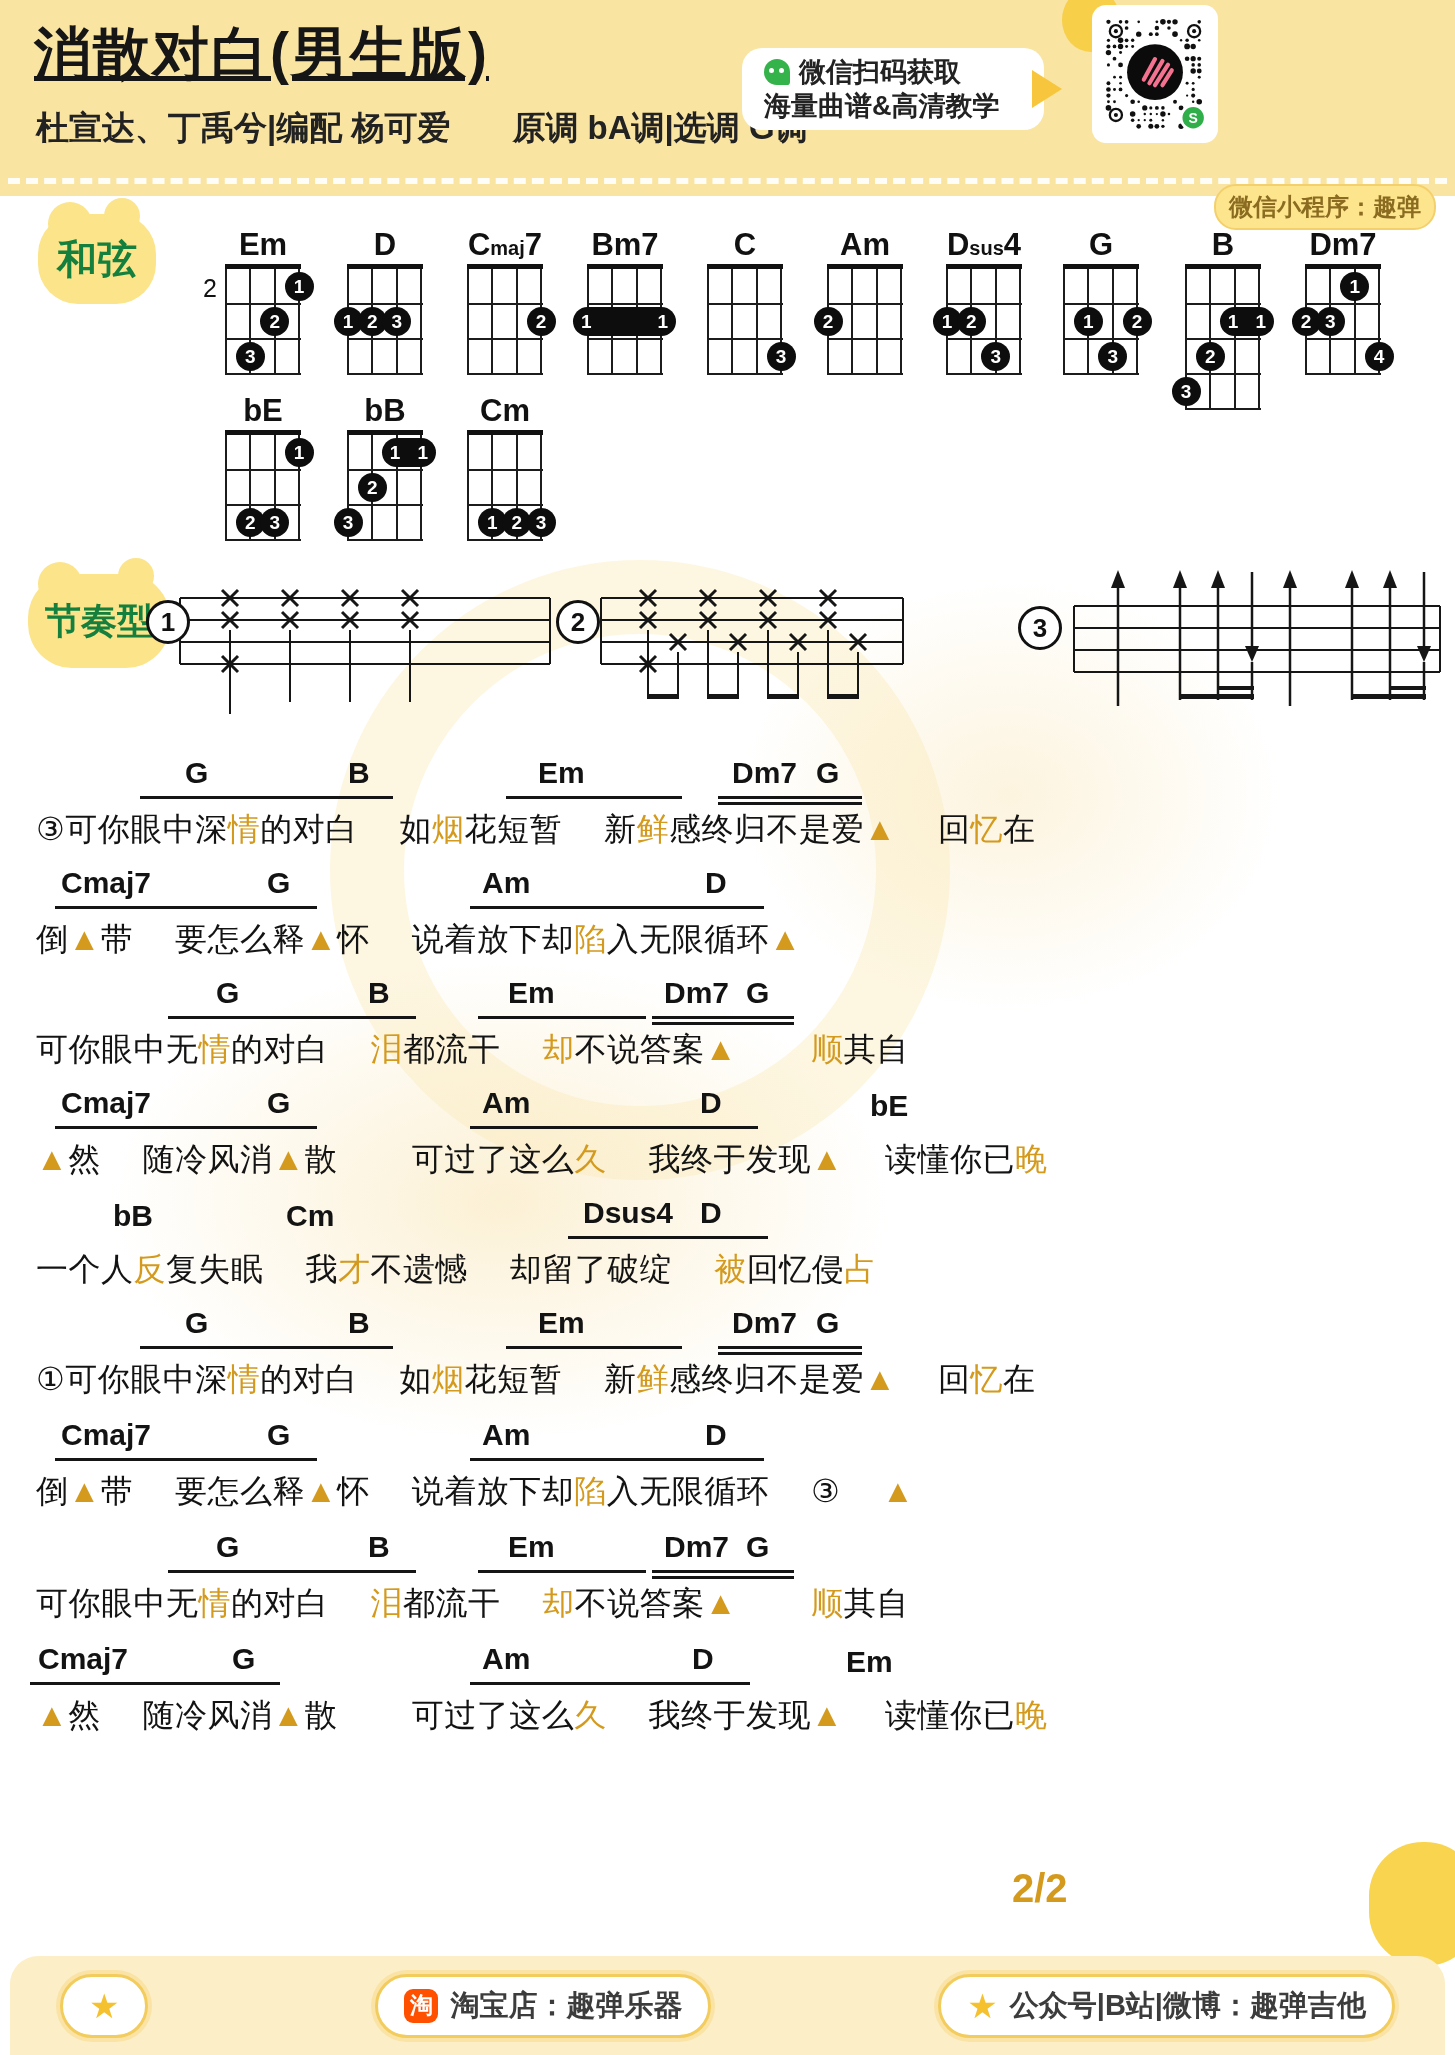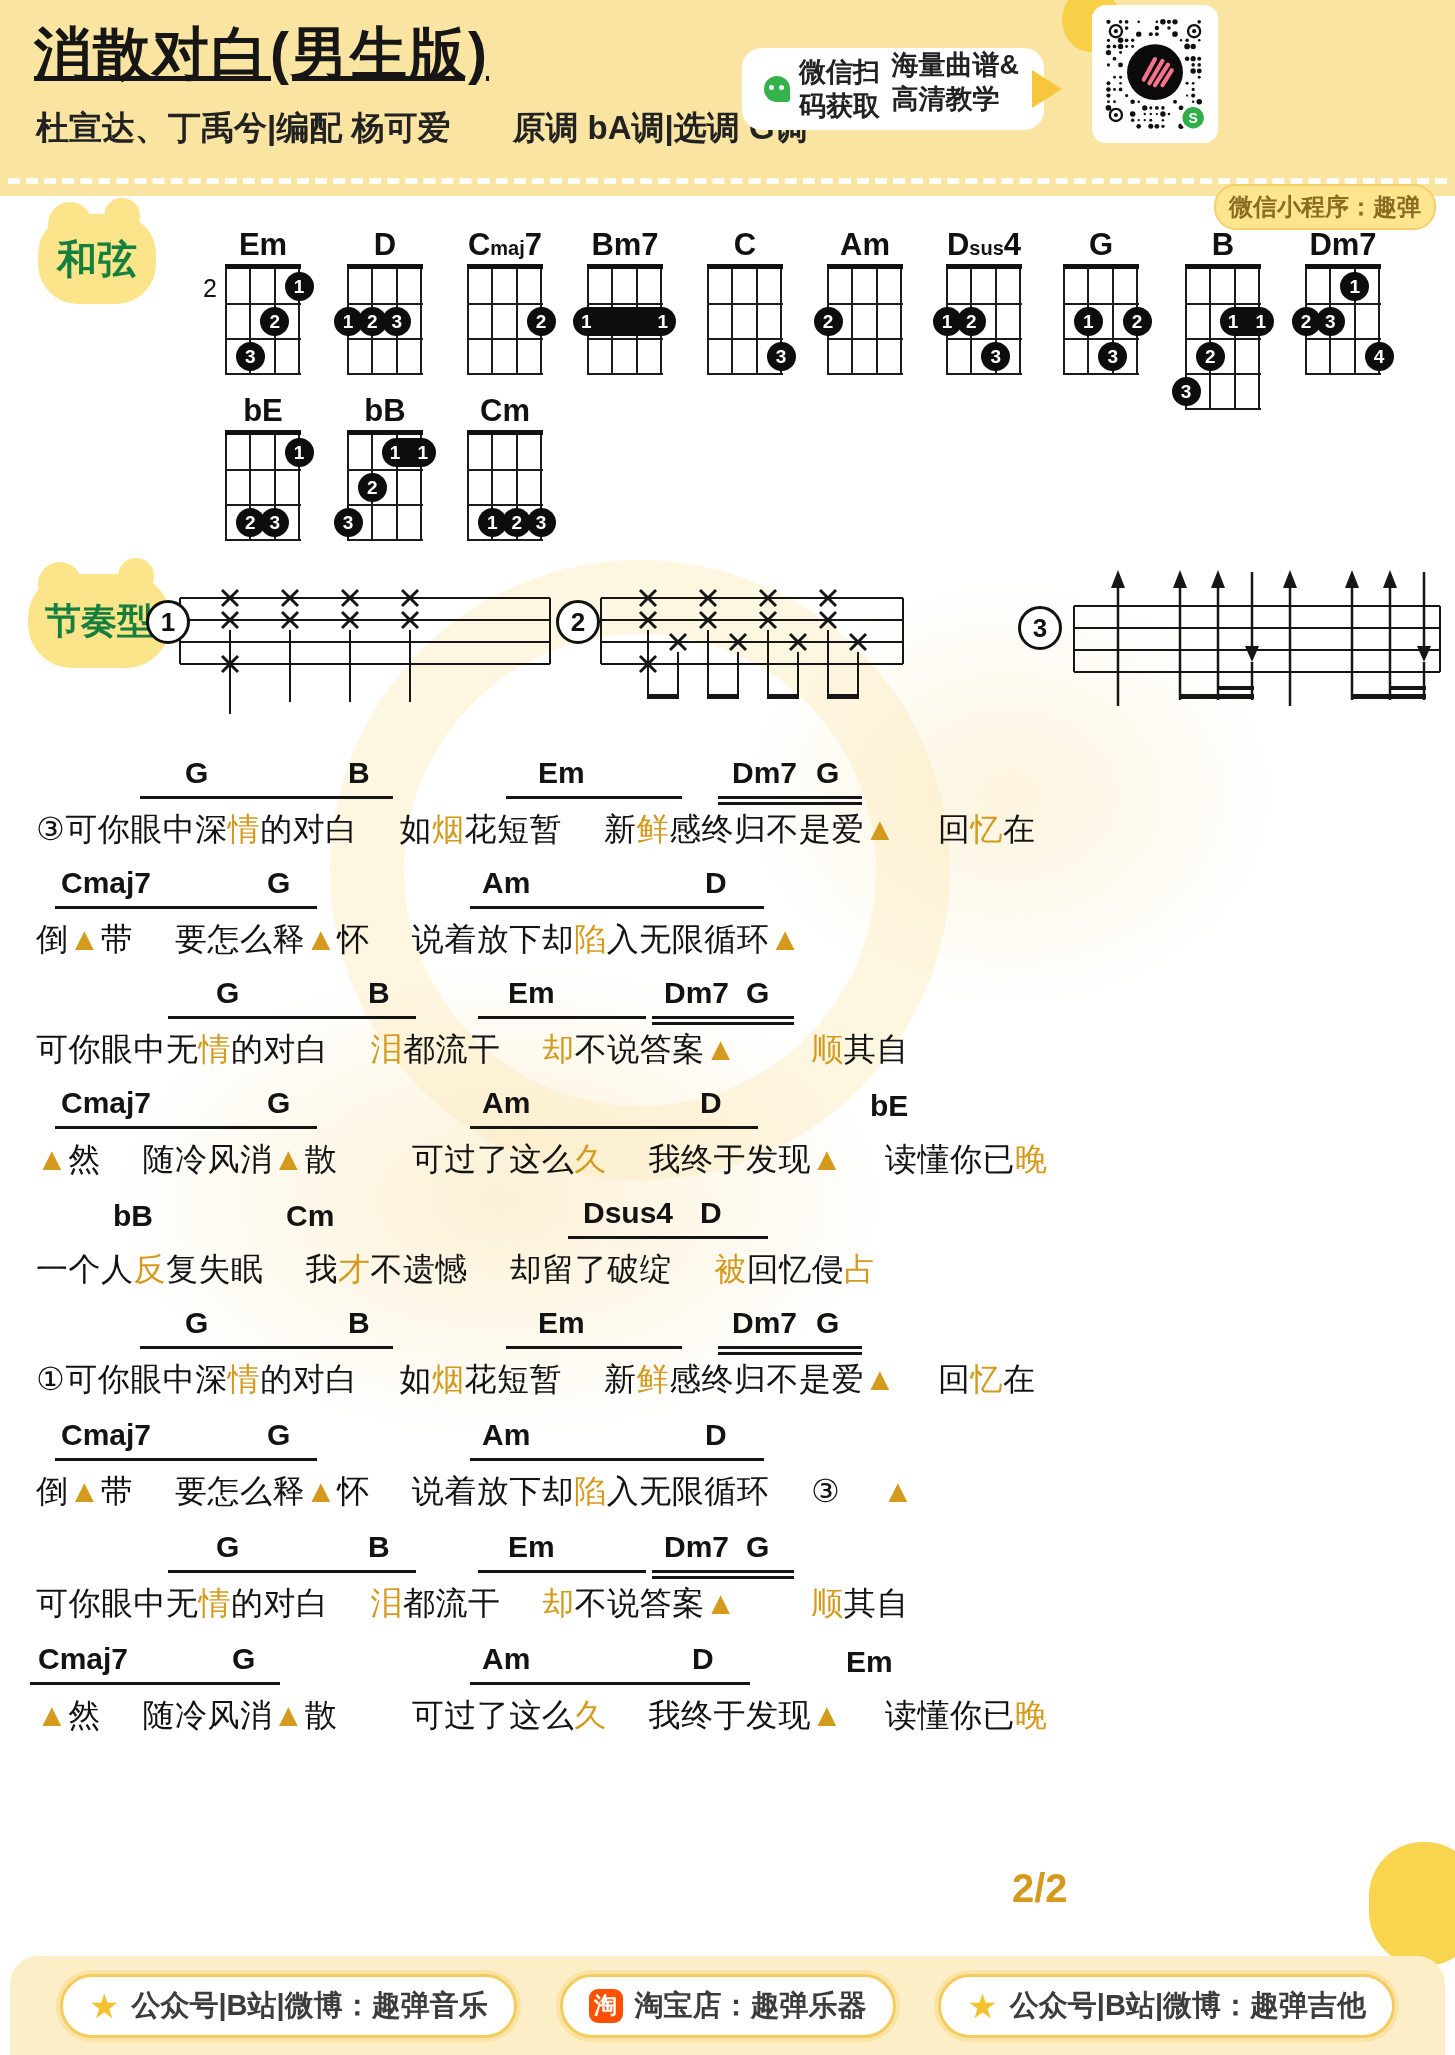--- a/index.html
+++ b/index.html
@@ -17,21 +17,21 @@
   .wm3{position:absolute;left:740px;top:580px;width:540px;height:430px;background:radial-gradient(closest-side,rgba(250,233,190,.5),rgba(250,233,190,0));}
 
   
   .header{position:absolute;left:0;top:0;width:100%;height:196px;background:var(--header-bg);}
   .title{position:absolute;left:34px;top:16px;font-size:57px;font-weight:700;letter-spacing:2px;color:#161616;text-decoration:underline;}
   .subrow{position:absolute;left:36px;top:106px;font-size:33px;font-weight:600;color:#222;white-space:nowrap;}
   .subrow .keys{margin-left:62px;}
   .dashline{position:absolute;left:8px;right:8px;top:178px;border-top:6px dashed rgba(255,255,255,.92);}
 
   .bubble{position:absolute;left:742px;top:48px;width:302px;height:82px;background:#fff;border-radius:20px;
-          display:flex;justify-content:center;padding-left:22px;box-sizing:border-box;}
+          display:flex;flex-direction:column;justify-content:center;padding-left:22px;box-sizing:border-box;}
   .bline{font-size:27px;font-weight:700;color:#222;display:flex;align-items:center;gap:9px;line-height:34px;}
   .bline2{font-size:27px;font-weight:700;color:#222;line-height:34px;}
   .wxicon{width:26px;height:26px;background:var(--green);border-radius:50% 50% 12% 50%;position:relative;display:inline-block;flex:0 0 auto;}
   .wxicon::after{content:"";position:absolute;left:5px;top:9px;width:5px;height:5px;border-radius:50%;background:#fff;box-shadow:10px 0 0 #fff;}
   .barrow{position:absolute;right:-18px;top:22px;width:30px;height:38px;background:#f8c63d;clip-path:polygon(0 0,100% 50%,0 100%);}
 
   .qrblob{position:absolute;left:1062px;top:-12px;width:58px;height:64px;background:#f7cf49;border-radius:50%;}
   .qr{position:absolute;left:1092px;top:5px;width:126px;height:138px;background:#fff;border-radius:14px;
       display:flex;align-items:center;justify-content:center;}
   .miniapp{position:absolute;left:1214px;top:184px;width:218px;height:42px;background:#fde58d;border:2px solid #f3d06b;
@@ -690,21 +690,20 @@
         <div class="lyrictext"><span class="hl">▲</span><span>然　 随冷风消</span><span class="hl">▲</span><span>散　　 可过了这么</span><span class="hl">久</span><span>　 我终于发现</span><span class="hl">▲</span><span>　 读懂你已</span><span class="hl">晚</span></div>
       </div>
     </div>
 
   <div class="pagenum">2/2</div>
   <div class="pageblob"></div>
 
   <div class="footer">
       <div class="pill">
         <span class="staricon">★</span>
-        <span>公众号|B站|微博：趣弹音乐</span>
       </div>
       <div class="pill">
         <span class="tbicon">淘</span>
         <span>淘宝店：趣弹乐器</span>
       </div>
       <div class="pill">
         <span class="staricon">★</span>
         <span>公众号|B站|微博：趣弹吉他</span>
       </div>
     </div>

